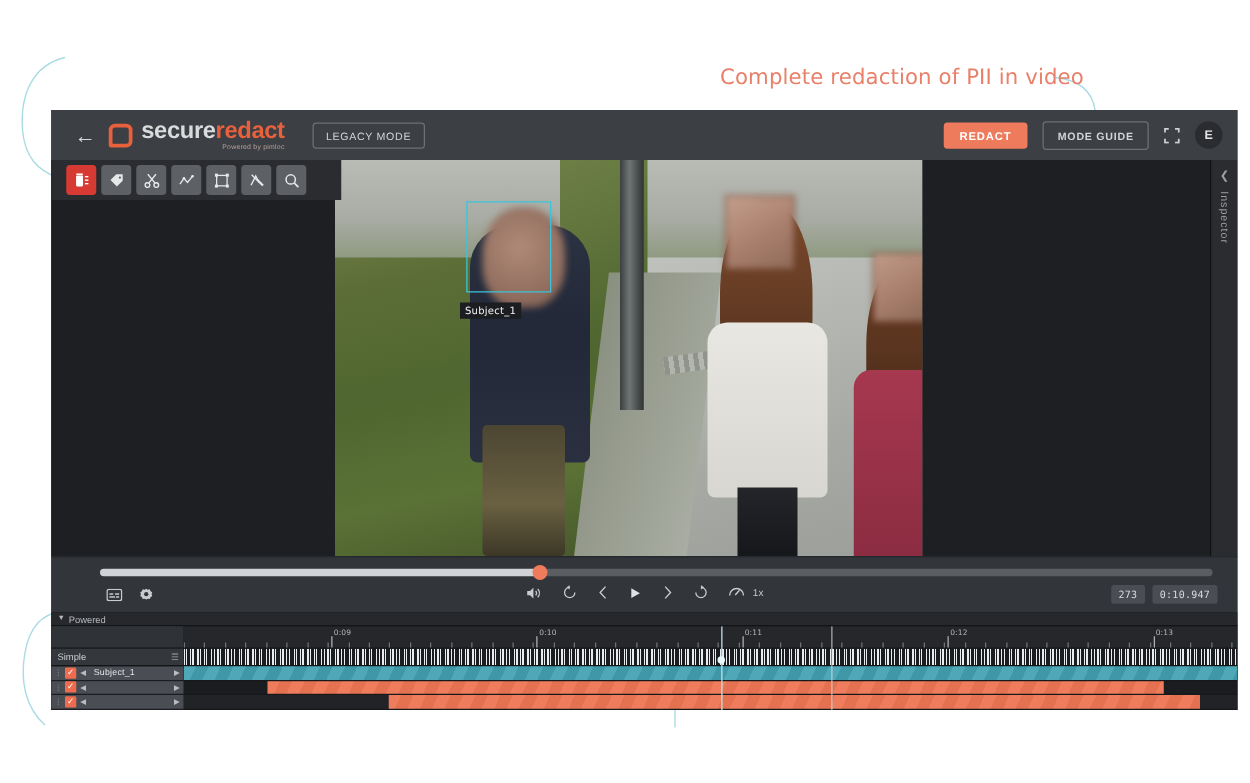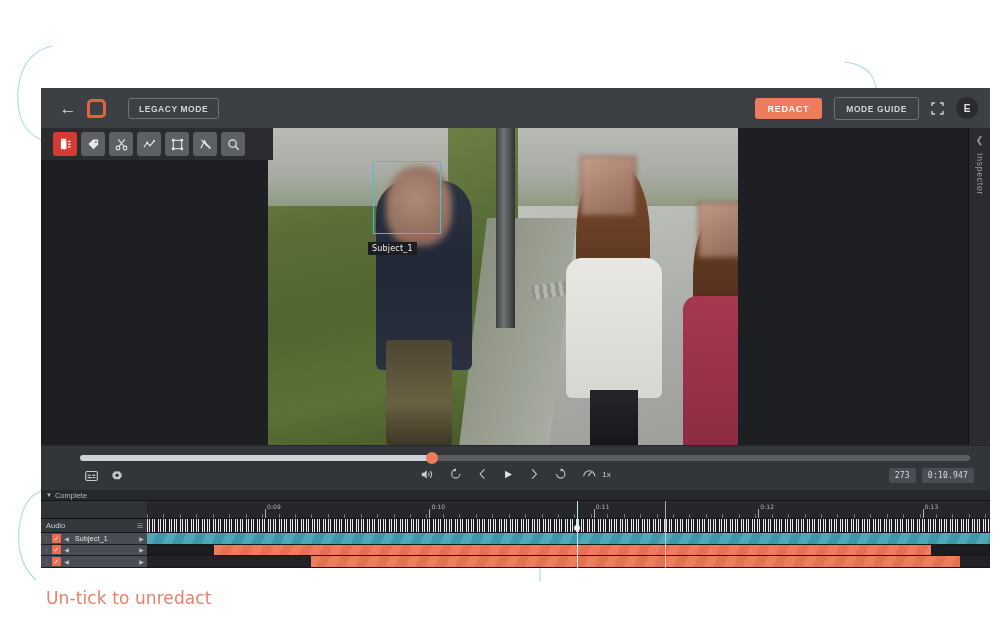--- a/index.html
+++ b/index.html
@@ -53,21 +53,21 @@
   .logo-word { font-size: 19px; font-weight: 700; letter-spacing: -.3px; }
   .logo-word .s { color: #d9dbdd; }
   .logo-word .r { color: #e8613c; }
   .logo-sub {
     font-size: 5.5px; color: #b9a29c; text-align: right; margin-top: 2px;
     letter-spacing: .2px;
   }
   #legacy-btn {
     margin-left: 22px; padding: 5px 10px 4px;
     border: 1px solid #6d7075; border-radius: 3px;
-    color: #d2d4d6; font-size: 8.5px; font-weight: 700;
+    color: #d2d4d6; font-size: 8.5px; font-weight: 400;
     letter-spacing: .55px; cursor: pointer;
   }
   #header-right {
     margin-left: auto; display: flex; align-items: center; gap: 12px;
     padding-right: 12px;
   }
   #redact-btn {
     background: #ee7b5c; color: #fff; border-radius: 3px;
     padding: 6px 13px 5px; font-size: 9px; font-weight: 700;
     letter-spacing: .7px; cursor: pointer;
@@ -350,29 +350,35 @@
     <path d="M52,46 C26,52 16,76 18,104 C20,126 30,136 46,142" stroke="#a9dbe4" stroke-width="1.1" fill="none"></path>
     <path d="M844,62 C864,64 874,74 876,88 C878,98 874,104 866,108" stroke="#a9dbe4" stroke-width="1.1" fill="none"></path>
     <path d="M36,580 C20,566 16,544 20,522 C24,500 34,492 48,489" stroke="#a9dbe4" stroke-width="1.1" fill="none"></path>
     <path d="M540,582 C540,560 540,540 540,512" stroke="#a9dbe4" stroke-width="1.1" fill="none"></path>
     <circle cx="50" cy="143" r="3.4" fill="#8fd4e0"></circle>
     <circle cx="845" cy="110" r="3.4" fill="#8fd4e0"></circle>
     <circle cx="50" cy="489" r="3.4" fill="#8fd4e0"></circle>
     <circle cx="540" cy="511" r="3.4" fill="#8fd4e0"></circle>
   </svg>
 
-  <div class="annot" id="annot-untick">Un-tick to unredact</div>
+  <div class="annot" id="annot-pii">Complete redaction of PII in video</div>
 
   <div id="app">
 
     <div id="titlebar">
       <div id="back-arrow">←</div>
 
       <div id="logo">
         <div class="logo-mark"></div>
+        <div class="logo-text">
+          <div class="logo-word">
+            <span class="s">secure</span><span class="r">redact</span>
+          </div>
+          <div class="logo-sub">Powered by pimloc</div>
+        </div>
       </div>
 
       <div id="legacy-btn">LEGACY MODE</div>
 
       <div id="header-right">
         <div id="redact-btn">REDACT</div>
         <div id="help-btn">MODE GUIDE</div>
         <div id="fullscreen-icon">
           <svg width="13" height="13" viewBox="0 0 13 13">
             <path d="M1,4 V1 H4 M9,1 H12 V4 M12,9 V12 H9 M4,12 H1 V9" stroke="#cfd1d3" stroke-width="1.4" fill="none"></path>
@@ -542,28 +548,28 @@
 
       <div id="transport-right">
         <div class="counter">273</div>
         <div class="counter">0:10.947</div>
       </div>
     </div>
 
     <div id="timeline">
       <div id="tl-header">
         <span class="chev">▼</span>
-        <span>Complete</span>
+        <span>Powered</span>
       </div>
 
       <div id="tl-body">
         <div id="tl-left">
           <div id="ruler-spacer"></div>
           <div id="audio-head">
-            <span>Audio</span>
+            <span>Simple</span>
             <span class="wave-ic">☰</span>
           </div>
           <div id="track-heads">
               <div class="trk-head">
                 <span class="grip">⋮</span>
                 <span class="cb">✓</span>
                 <span class="arrL">◀</span>
                 <span class="nm">Subject_1</span>
                 <span class="arrR">▶</span>
               </div>

